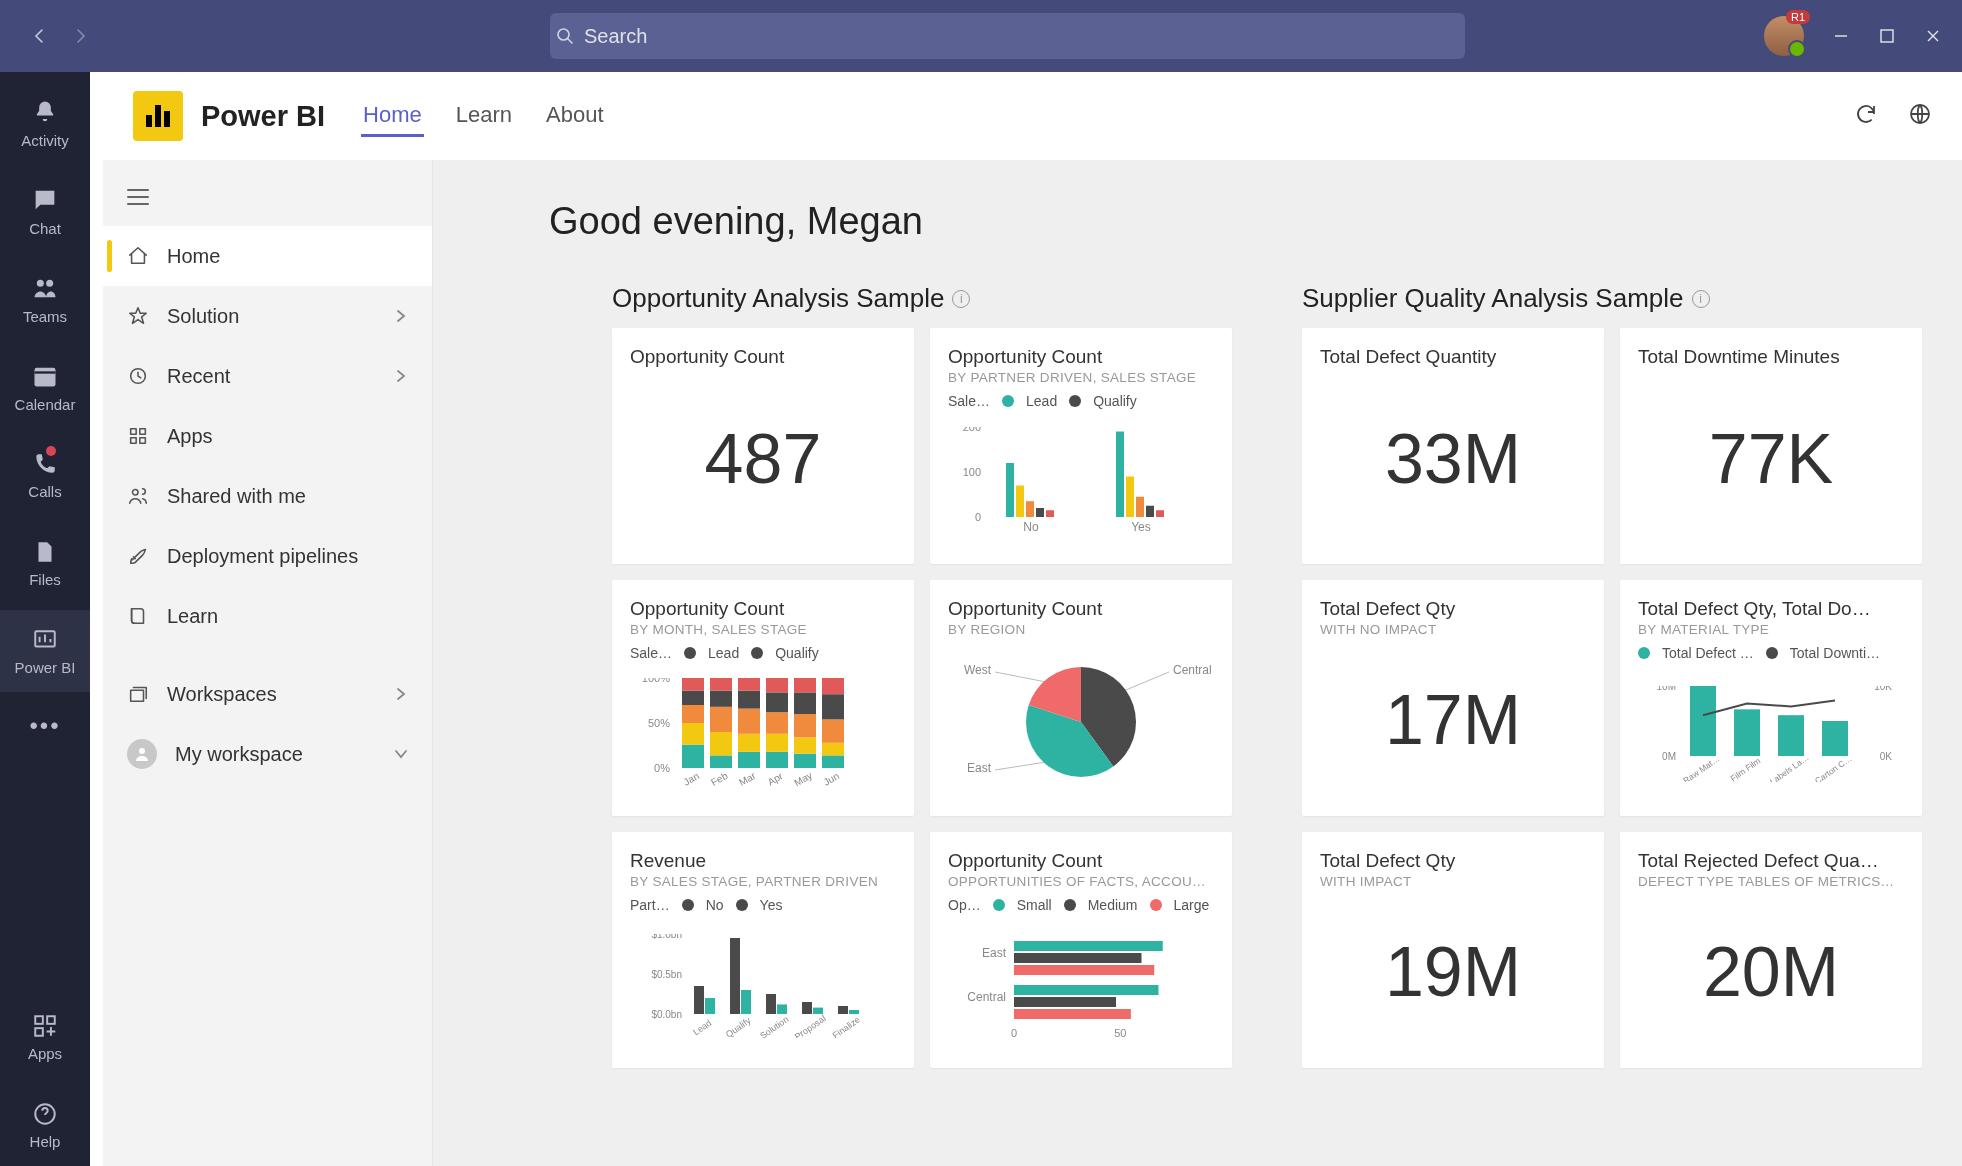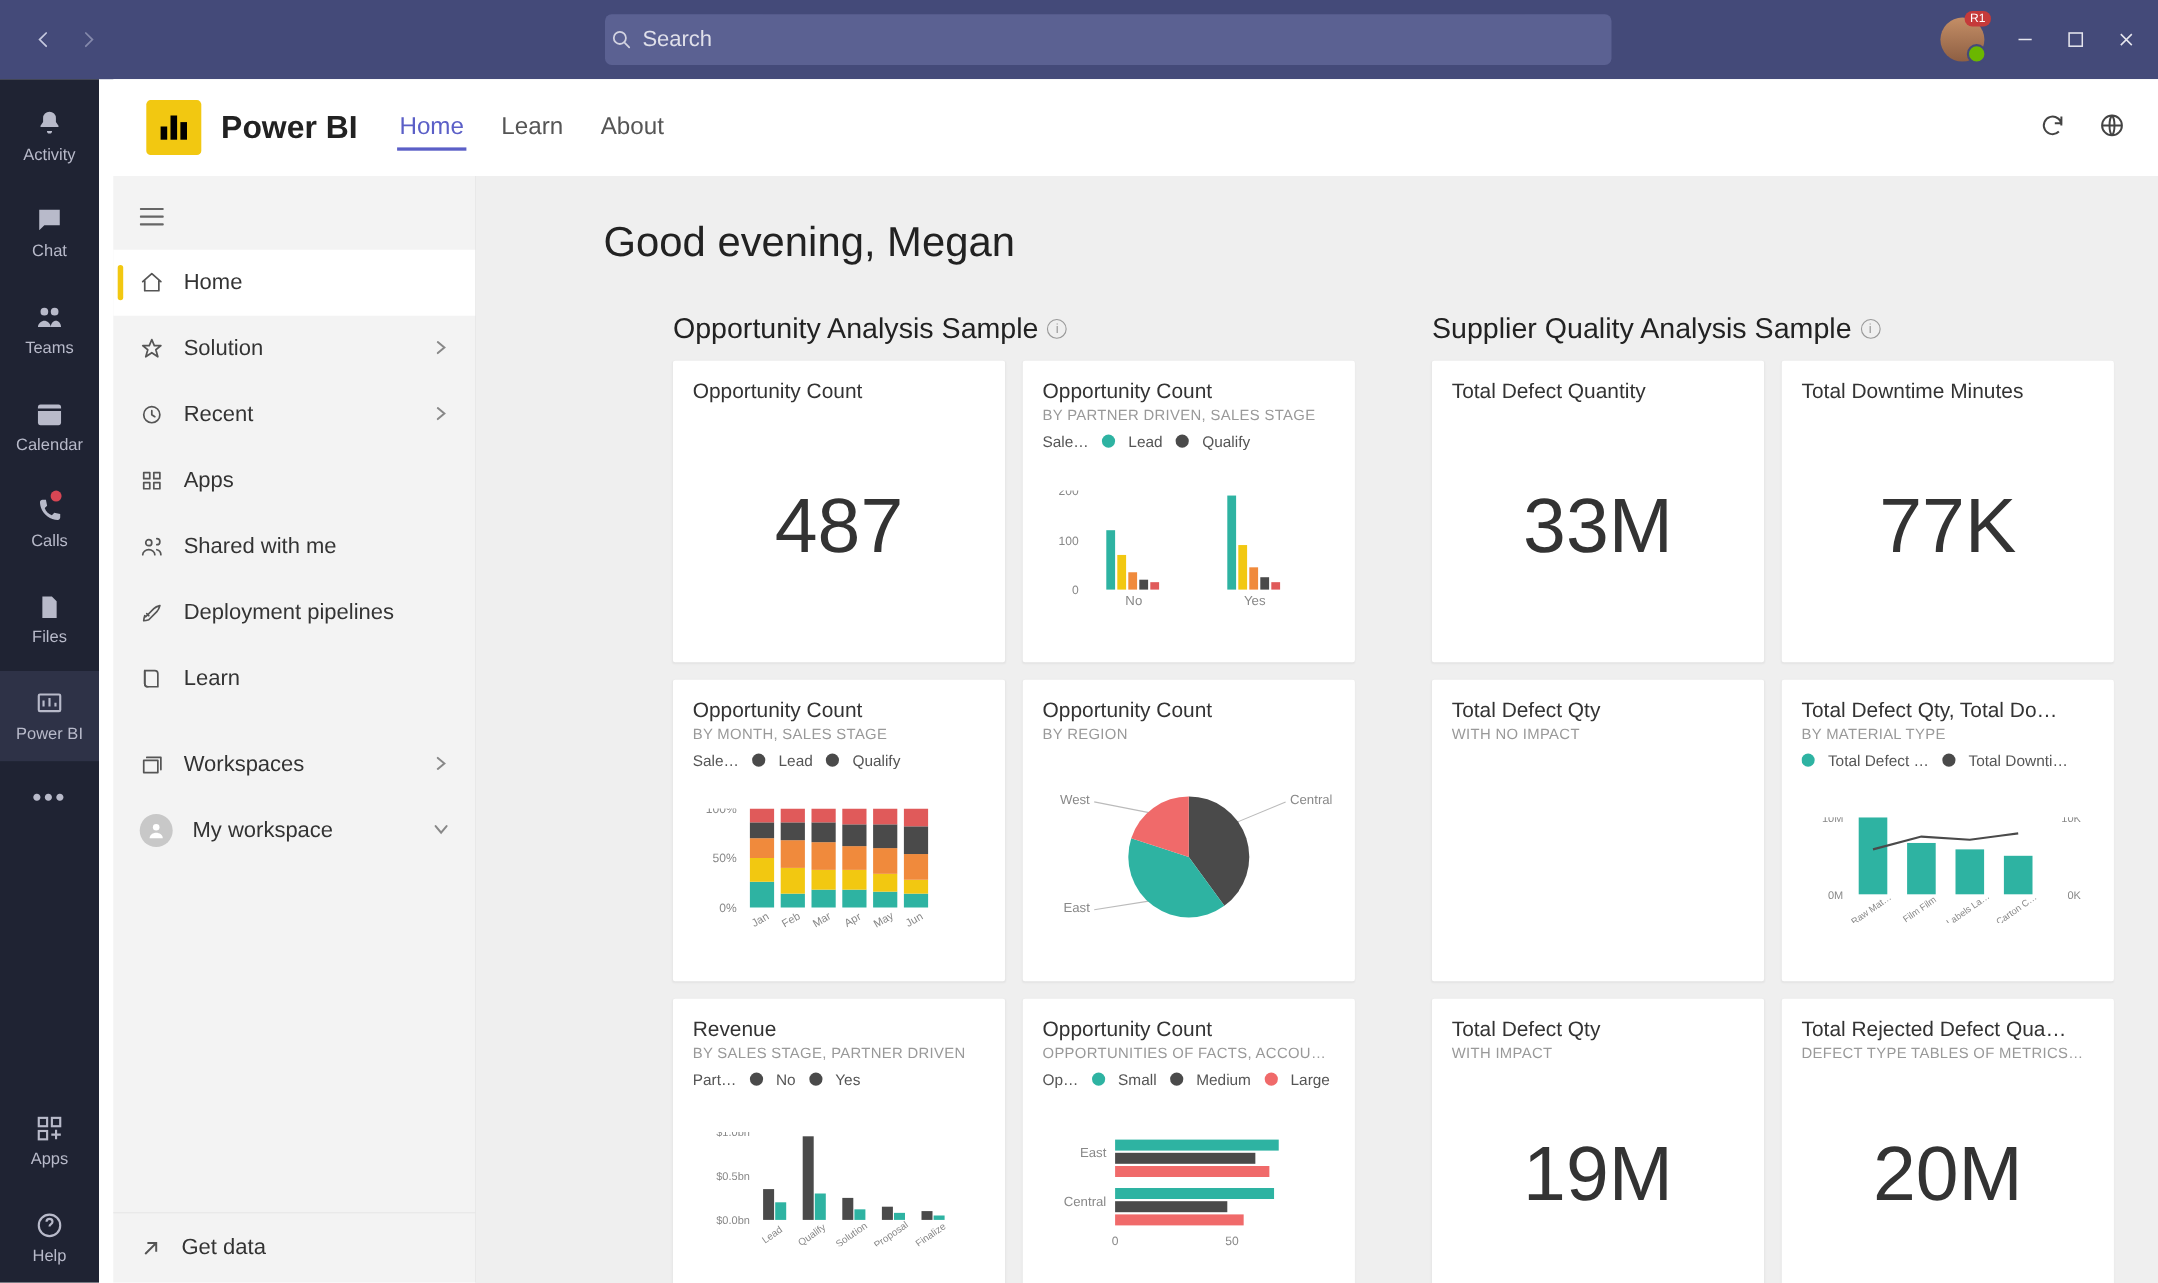--- a/index.html
+++ b/index.html
@@ -52,21 +52,21 @@
   .pbi-nav .avatar-small { width:30px; height:30px; border-radius:50%; background:#c8c8c8; display:flex; align-items:center; justify-content:center; color:#fff;}
 
   
   .main { position:absolute; left:433px; top:160px; right:0; bottom:0; background:#efefef; overflow:auto; padding:40px 40px 40px 116px;}
   .greeting { font-size:38px; font-weight:400; color:#222; margin-bottom:40px;}
   .dashboards { display:flex; gap:70px;justify-content:flex-end; }
   .dashboard { width:620px; }
   .dashboard-title { font-size:26px; color:#222; margin-bottom:14px; display:flex; align-items:center; gap:8px;}
   .dashboard-title .info { width:18px; height:18px; border:1.5px solid #999; border-radius:50%; display:flex; align-items:center; justify-content:center; font-size:12px; color:#999;}
   .tile-grid { display:grid; grid-template-columns: 1fr 1fr; gap:16px;}
-  .tile { background:#fff; border-radius:2px; padding:18px 18px 14px 18px; height:274px; display:flex; flex-direction:column; box-shadow:0 1px 2px rgba(0,0,0,.05);}
+  .tile { background:#fff; border-radius:2px; padding:18px 18px 14px 18px; height:236px; display:flex; flex-direction:column; box-shadow:0 1px 2px rgba(0,0,0,.05);}
   .tile-title { font-size:19px; color:#333; font-weight:400;}
   .tile-sub { font-size:13.5px; color:#999; text-transform:uppercase; letter-spacing:.3px; margin-top:2px;}
   .bignum { flex:1; display:flex; align-items:center; justify-content:center; font-size:70px; font-weight:300; color:#333;}
   .legend { display:flex; gap:12px; font-size:14px; color:#555; margin-top:8px; align-items:center; white-space:nowrap; overflow:hidden;}
   .legend .sw { width:12px; height:12px; border-radius:50%; display:inline-block;}
   .chart { flex:1; display:flex; align-items:center; justify-content:center; margin-top:4px;}
 </style>
 </head>
 <body>
 
@@ -290,26 +290,20 @@
             <circle cx="8" cy="5" r="3"></circle>
             <path d="M2 15c0-3 3-5 6-5s6 2 6 5"></path>
           </svg>
         </span>
         <span>My workspace</span>
         <span class="chev"><svg width="14" height="14" viewBox="0 0 14 14">
             <path d="M2 4l5 6 5-6" stroke="#888" stroke-width="1.8" fill="none" stroke-linecap="round"></path>
           </svg></span>
       </div>
     </div>
-  <div class="nav-bottom">
-    <svg width="20" height="20" viewBox="0 0 20 20" fill="none" stroke="#555" stroke-width="1.8">
-        <path d="M5 15L15 5M7 5h8v8"></path>
-      </svg>
-    <span>Get data</span>
-  </div>
 </div>
 
 <div class="main">
   <div class="greeting">Good evening, Megan</div>
   <div class="dashboards" id="dashboards">
       <div class="dashboard">
         <div class="dashboard-title">Opportunity Analysis Sample<span class="info">i</span></div>
         <div class="tile-grid">
           <div class="tile">
             <div class="tile-title">Opportunity Count</div>
@@ -459,20 +453,21 @@
             <div class="tile-title">Total Defect Quantity</div>
             <div class="bignum">33M</div>
           </div>
           <div class="tile">
             <div class="tile-title">Total Downtime Minutes</div>
             <div class="bignum">77K</div>
           </div>
           <div class="tile">
             <div class="tile-title">Total Defect Qty</div>
             <div class="tile-sub">WITH NO IMPACT</div>
+            <div class="bignum">17M</div>
           </div>
           <div class="tile">
             <div class="tile-title">Total Defect Qty, Total Do…</div>
             <div class="tile-sub">BY MATERIAL TYPE</div>
             <div class="legend"><span class="sw" style="background:#2eb3a2"></span>Total Defect … <span class="sw" style="background:#4a4a4a"></span>Total Downti…</div>
             <div class="chart">
               <svg width="250" height="96">
                 <text x="30" y="74" font-size="10" fill="#888" text-anchor="end">0M</text>
                 <text x="30" y="4" font-size="10" fill="#888" text-anchor="end">10M</text>
                 <text x="246" y="74" font-size="10" fill="#888" text-anchor="end">0K</text>

